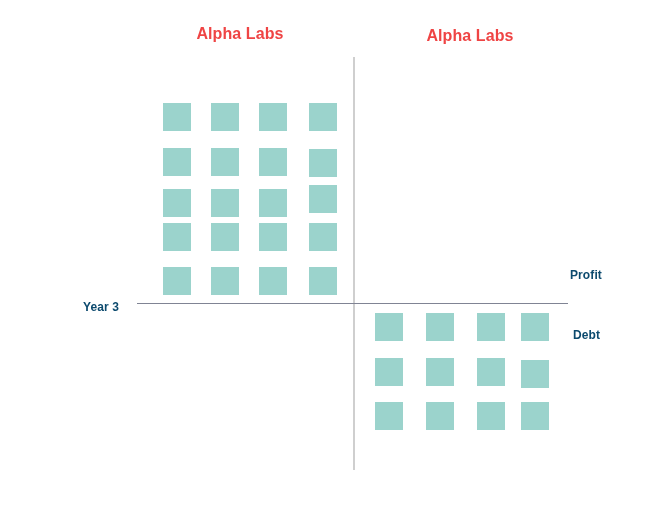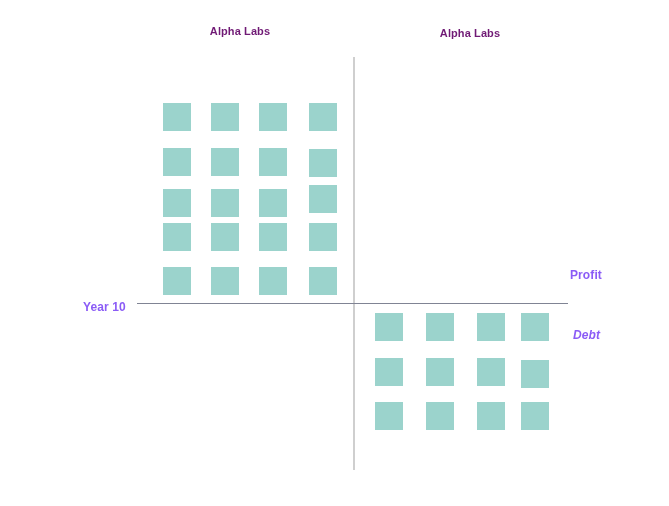--- a/index.html
+++ b/index.html
@@ -31,31 +31,31 @@
   }
   .axis-horizontal {
     position: absolute;
     background: #808494;
     height: 1px;
   }
 
   
   .group-label {
     position: absolute;
-    font-size: 11px;
+    font-size: 16px;
     font-weight: bold;
-    color: #701a75;
+    color: #ef4444;
     white-space: nowrap;
     letter-spacing: 0.1px;
   }
   .axis-label {
     position: absolute;
     font-size: 12px;
     font-weight: bold;
-    color: #8b5cf6;
+    color: #0c4a6e;
     white-space: nowrap;
     letter-spacing: 0.1px;
   }
   .label-center { transform: translateX(-50%); }
 
   
   .unit-square {
     position: absolute;
     background: #9bd3cc;
   }
@@ -66,25 +66,25 @@
 <div id="chart-root">
 
   <div class="group-label label-center" style="left:240px; top:25px;">Alpha Labs</div>
 
   <div class="group-label label-center" style="left:470px; top:27px;">Alpha Labs</div>
 
   <div class="axis-vertical" style="left:353px; top:57px; height:413px;"></div>
 
   <div class="axis-horizontal" style="left:137px; top:303px; width:431px;"></div>
 
-  <div class="axis-label" style="left:83px; top:300px;">Year 10</div>
+  <div class="axis-label" style="left:83px; top:300px;">Year 3</div>
 
   <div class="axis-label" style="left:570px; top:268px;">Profit</div>
 
-  <div class="axis-label" style="left:573px; top:328px;font-style:italic;">Debt</div>
+  <div class="axis-label" style="left:573px; top:328px;">Debt</div>
 
   <div id="units-upper-left">
       <div class="unit-square" style="left: 163px; top: 103px; width: 28px; height: 28px; background: rgb(155, 211, 204);"></div>
       <div class="unit-square" style="left: 211px; top: 103px; width: 28px; height: 28px; background: rgb(155, 211, 204);"></div>
       <div class="unit-square" style="left: 259px; top: 103px; width: 28px; height: 28px; background: rgb(155, 211, 204);"></div>
       <div class="unit-square" style="left: 309px; top: 103px; width: 28px; height: 28px; background: rgb(155, 211, 204);"></div>
       <div class="unit-square" style="left: 163px; top: 148px; width: 28px; height: 28px; background: rgb(155, 211, 204);"></div>
       <div class="unit-square" style="left: 211px; top: 148px; width: 28px; height: 28px; background: rgb(155, 211, 204);"></div>
       <div class="unit-square" style="left: 259px; top: 148px; width: 28px; height: 28px; background: rgb(155, 211, 204);"></div>
       <div class="unit-square" style="left: 309px; top: 149px; width: 28px; height: 28px; background: rgb(155, 211, 204);"></div>

